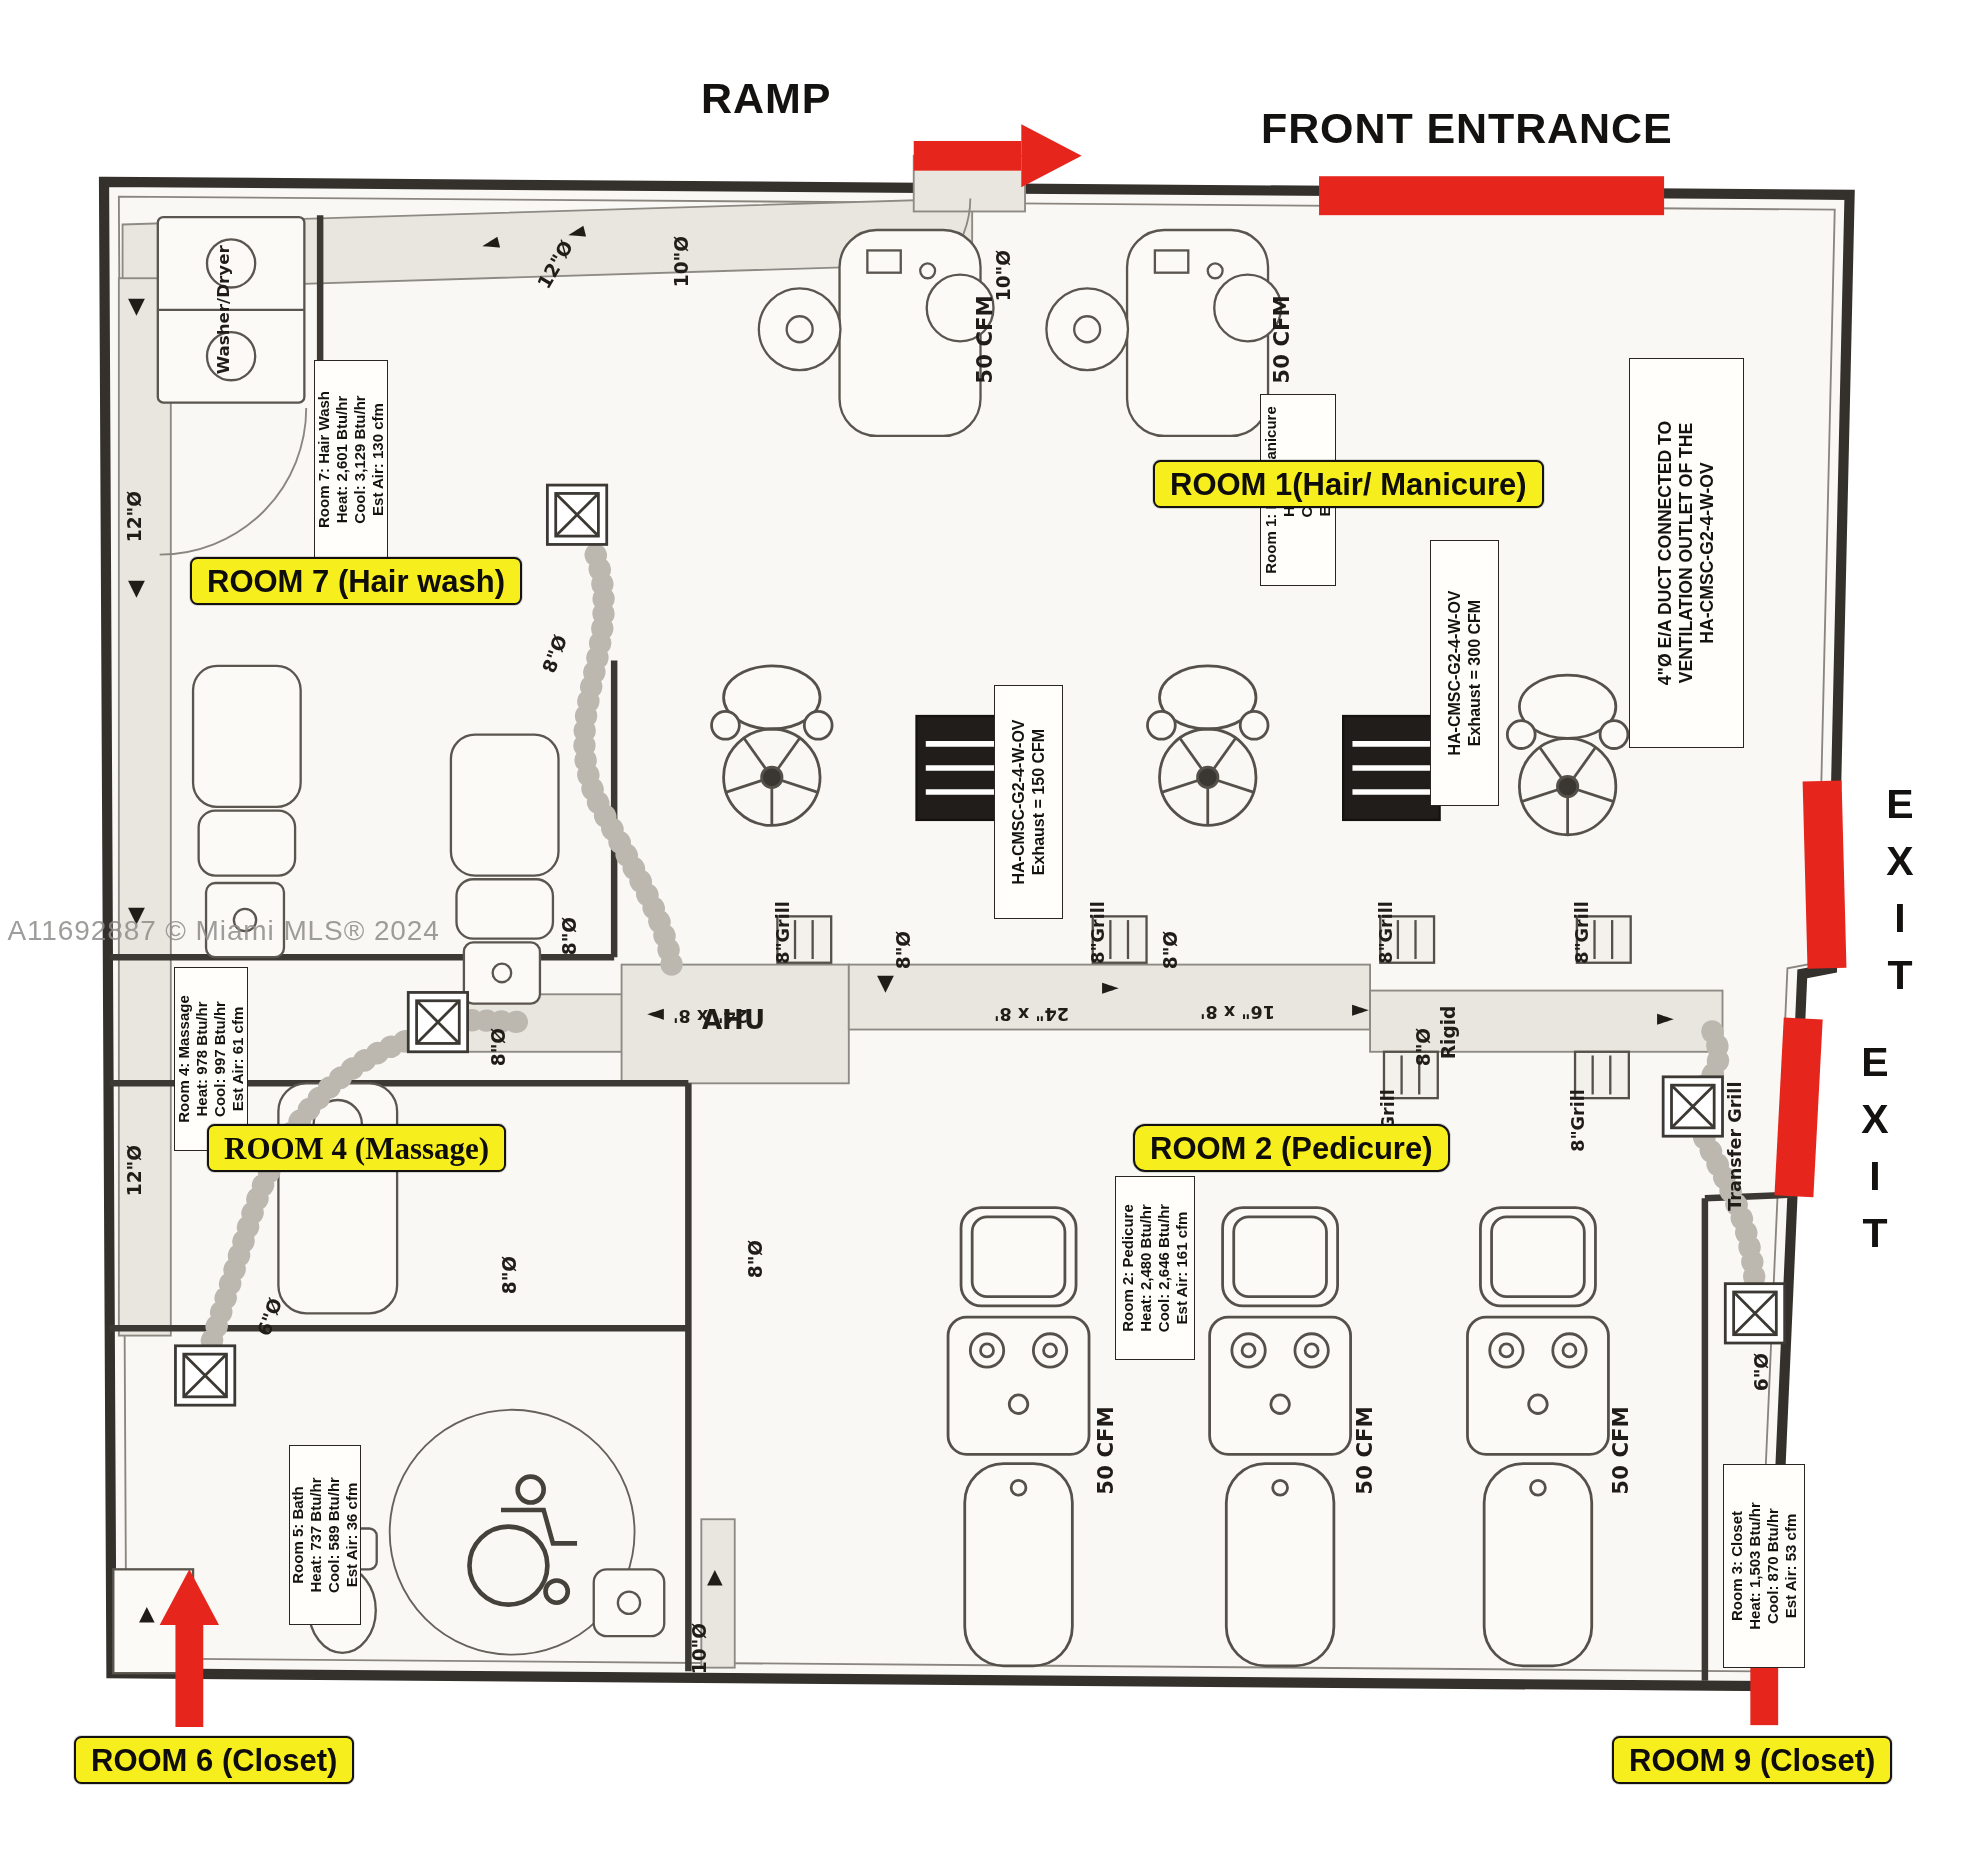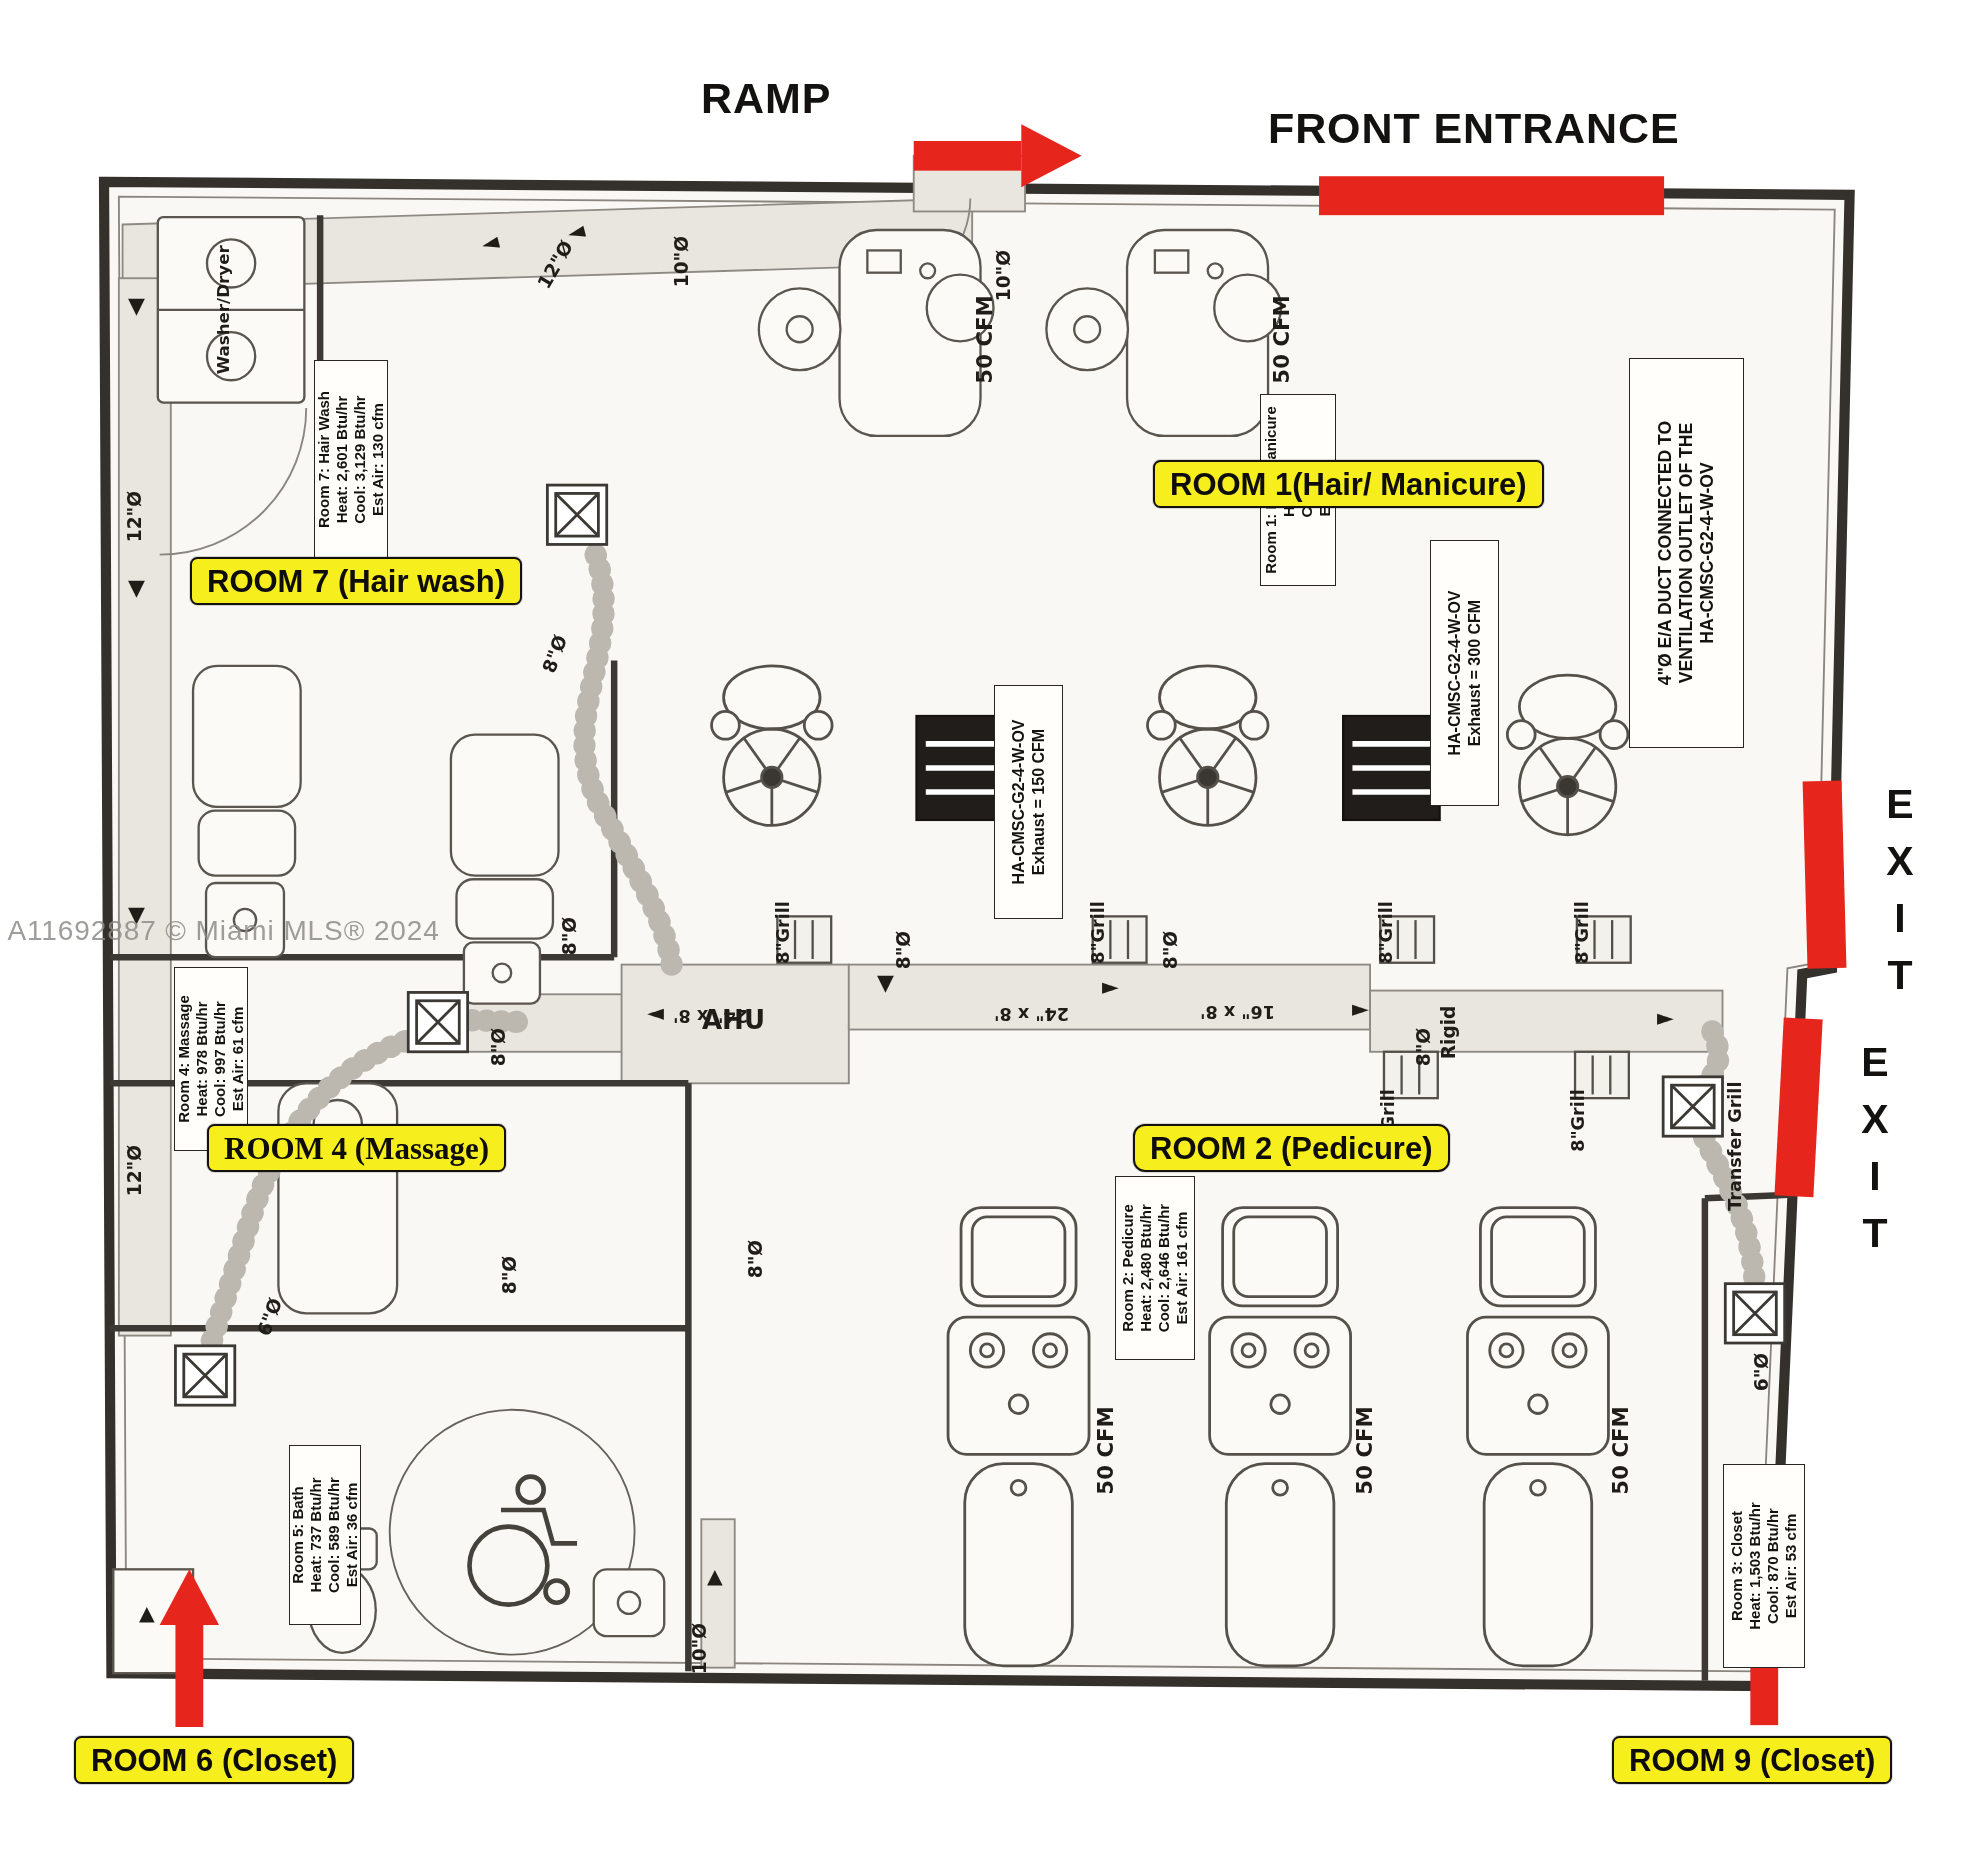--- a/index.html
+++ b/index.html
@@ -340,19 +340,19 @@
   </div>
 
   <div class="rlabel" style="left:190px;top:557px;">ROOM 7 (Hair wash)</div>
   <div class="rlabel" style="left:1153px;top:460px;">ROOM 1(Hair/ Manicure)</div>
   <div class="rlabel" style="left:207px;top:1124px;font-family:Liberation Serif, serif;">ROOM 4 (Massage)</div>
   <div class="rlabel" style="left:1133px;top:1124px;border-radius:12px;">ROOM 2 (Pedicure)</div>
   <div class="rlabel" style="left:74px;top:1736px;">ROOM 6 (Closet)</div>
   <div class="rlabel" style="left:1612px;top:1736px;">ROOM 9 (Closet)</div>
 
   <div class="toplabel" style="left:701px;top:74px;">RAMP</div>
-  <div class="toplabel" style="left:1261px;top:104px;margin-left:7px;">FRONT ENTRANCE</div>
+  <div class="toplabel" style="left:1261px;top:104px;">FRONT ENTRANCE</div>
   <div class="exit" style="left:1876px;top:781px;">EXIT</div>
   <div class="exit" style="left:1851px;top:1039px;">EXIT</div>
   <div class="watermark">A11692887 © Miami MLS® 2024</div>
 
 </div>
 
 
 </body></html>

